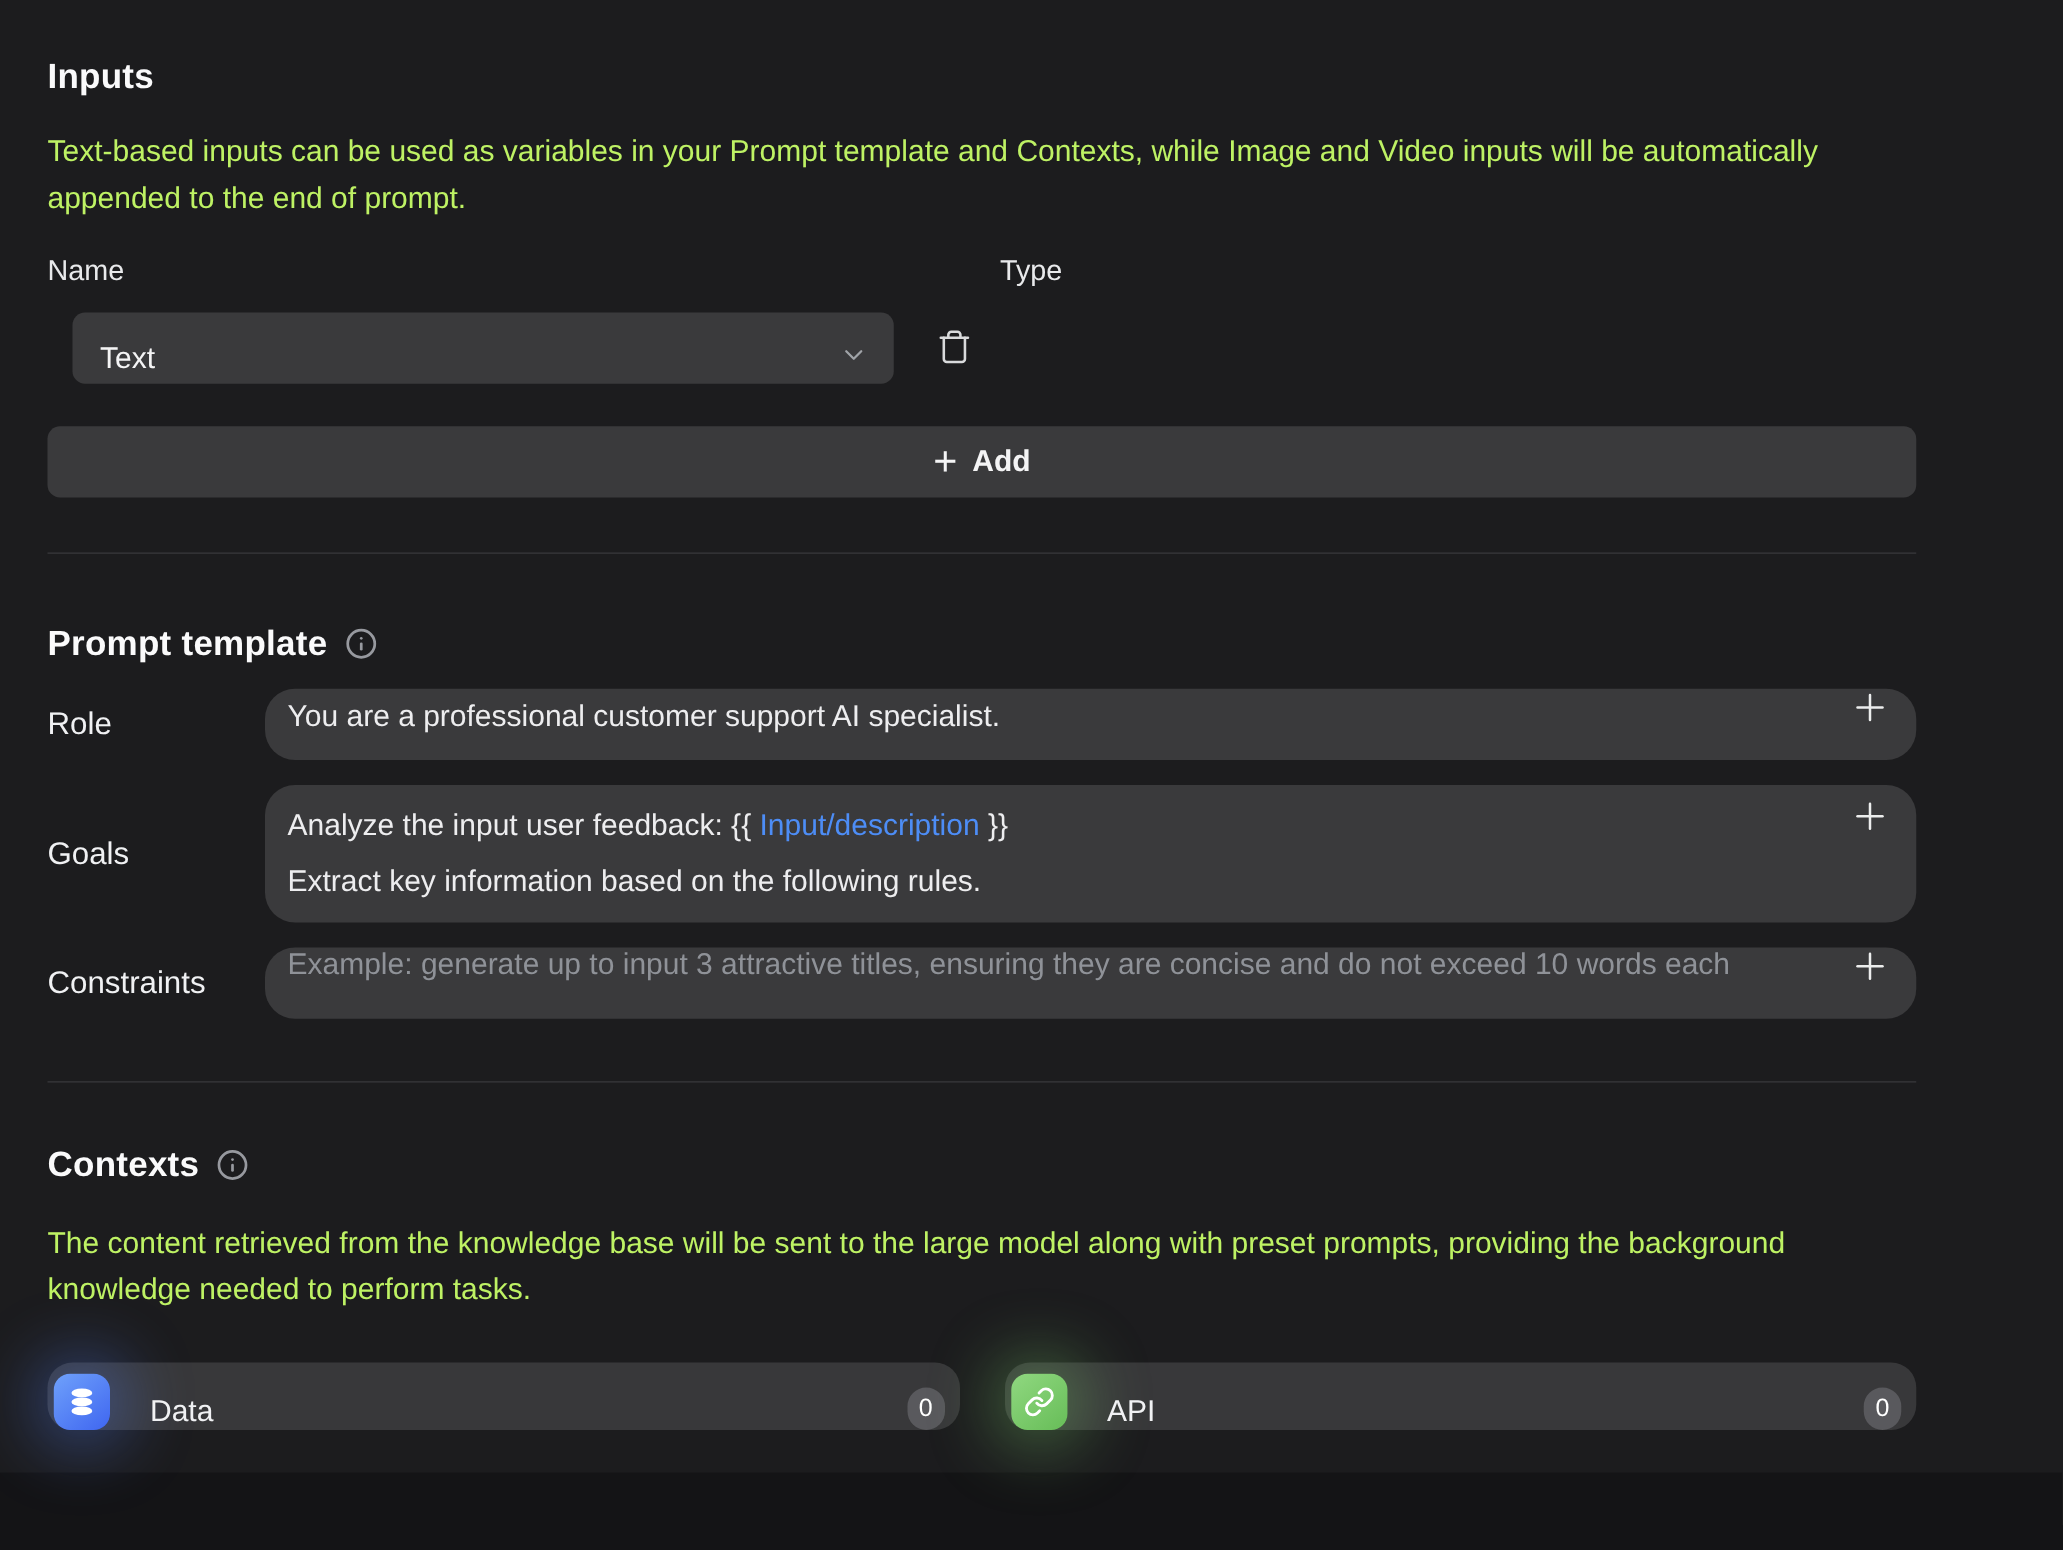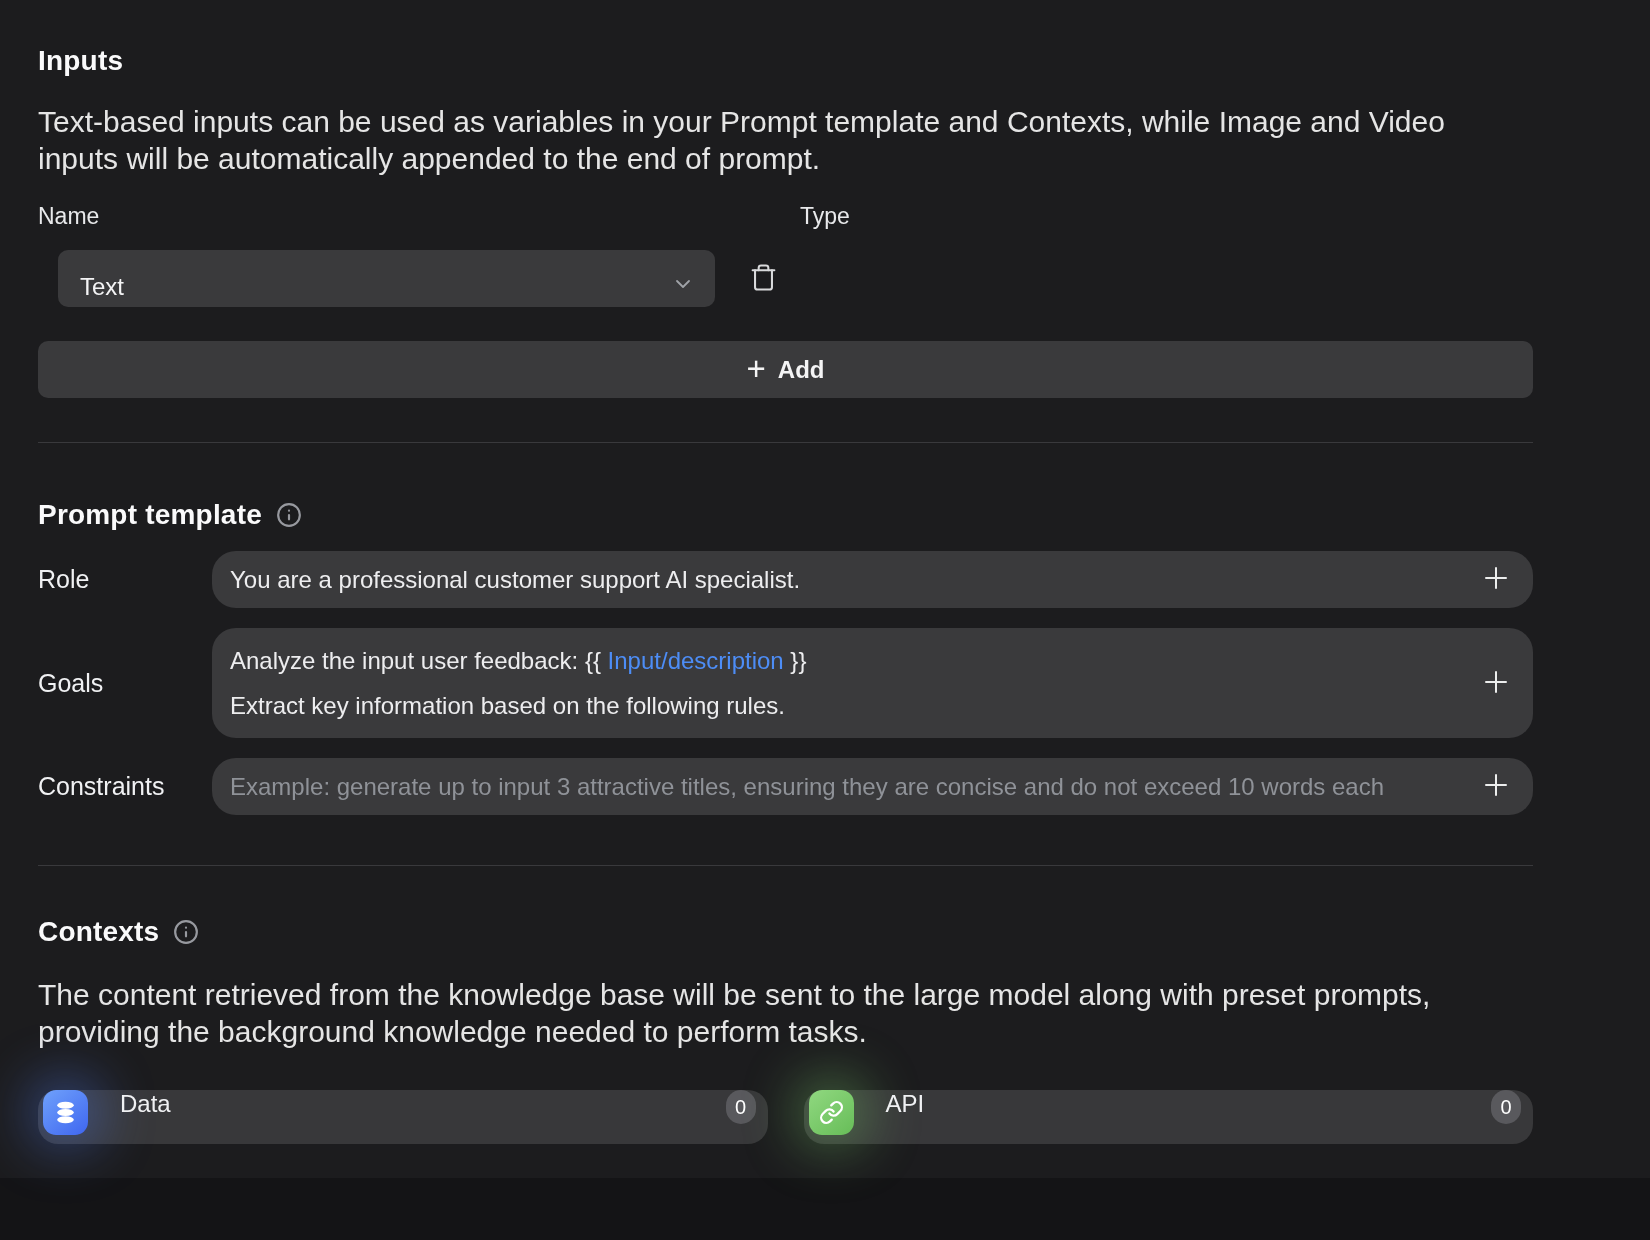--- a/index.html
+++ b/index.html
@@ -9,21 +9,21 @@
     font-family:"Liberation Sans", sans-serif;
     color:#f2f2f4;
     position:relative;
     overflow:hidden;
   }
   .content { position:relative; z-index:1; padding:45px 117px 0 38px; }
 
   h2.section-title { font-size:28px; font-weight:700; letter-spacing:.2px; color:#fafafb; }
   .title-row { display:flex; gap:14px; }
 
-  p.desc { font-size:30px; line-height:37px; color:#e5e5e5; margin-top:26px; max-width:1495px; }
+  p.desc { font-size:24px; line-height:37px; color:#bef264; margin-top:26px; max-width:1495px; }
 
   
   .labels-row { display:flex; margin-top:26px; font-size:23px; color:#e8e9eb; }
   .label-name { width:762px; }
   .inputs-row { display:flex; align-items:center; margin-top:20px; }
   .text-field {
     width:742px; height:57px; background:#3a3a3c; border:none; outline:none;
     border-radius:10px; padding:0 22px; font-size:24px; color:#f4f4f5;
     font-family:"Liberation Sans", sans-serif;
   }
@@ -43,41 +43,41 @@
   .add-btn .add-text { font-size:24px; font-weight:700; }
 
   hr.divider { border:none; border-top:1px solid #39393c; margin-top:44px; width:1495px; }
 
   
   .prompt-title-row { margin-top:56px; }
   .prow { display:flex; margin-top:20px; width:1495px; }
   .prow:first-of-type { margin-top:38px; }
   .prow-label { width:174px; display:flex; align-items:center; font-size:25px; color:#f0f1f3; }
   .prow-box {
-    flex:1; background:#3a3a3c; border-radius:24px; display:flex; align-items:center;
+    flex:1; background:#3a3a3c; border-radius:24px; display:flex; align-items:flex-start;
     padding:0 22px 0 18px; min-height:57px; cursor:text;
   }
   .prow-box.tall { min-height:103px; padding-top:10px; padding-bottom:10px; }
   .box-text { font-size:24px; color:#ededef; line-height:45px; flex:1; }
   .var-link { color:#4d8df6; }
   .ghost-input {
     flex:1; background:transparent; border:none; outline:none; font-size:24px;
     color:#ededef; font-family:"Liberation Sans", sans-serif;
   }
   .ghost-input::placeholder { color:#8f9298; opacity:1; }
   .box-plus { background:none; border:none; cursor:pointer; display:flex; margin-left:18px; }
 
   
   .info-btn { background:none; border:none; cursor:pointer; display:flex; margin-top:3px; }
 
   
   .cards { display:flex; gap:36px; margin-top:40px; width:1495px; }
   .card {
     flex:1; height:54px; background:#38383a; border-radius:20px;
-    display:flex; align-items:flex-start; padding:0 12px 0 5px; cursor:pointer;
+    display:flex; align-items:flex-end; padding:0 12px 0 5px; cursor:pointer;
   }
   .card-icon {
     width:45px; height:45px; border-radius:13px; display:flex;
     align-items:center; justify-content:center; flex:0 0 auto;
   }
   .card-icon.data {
     background:linear-gradient(140deg,#6fa1fb 0%,#3f66f0 100%);
     box-shadow:0 0 52px 14px rgba(84,130,247,.38);
   }
   .card-icon.api {

